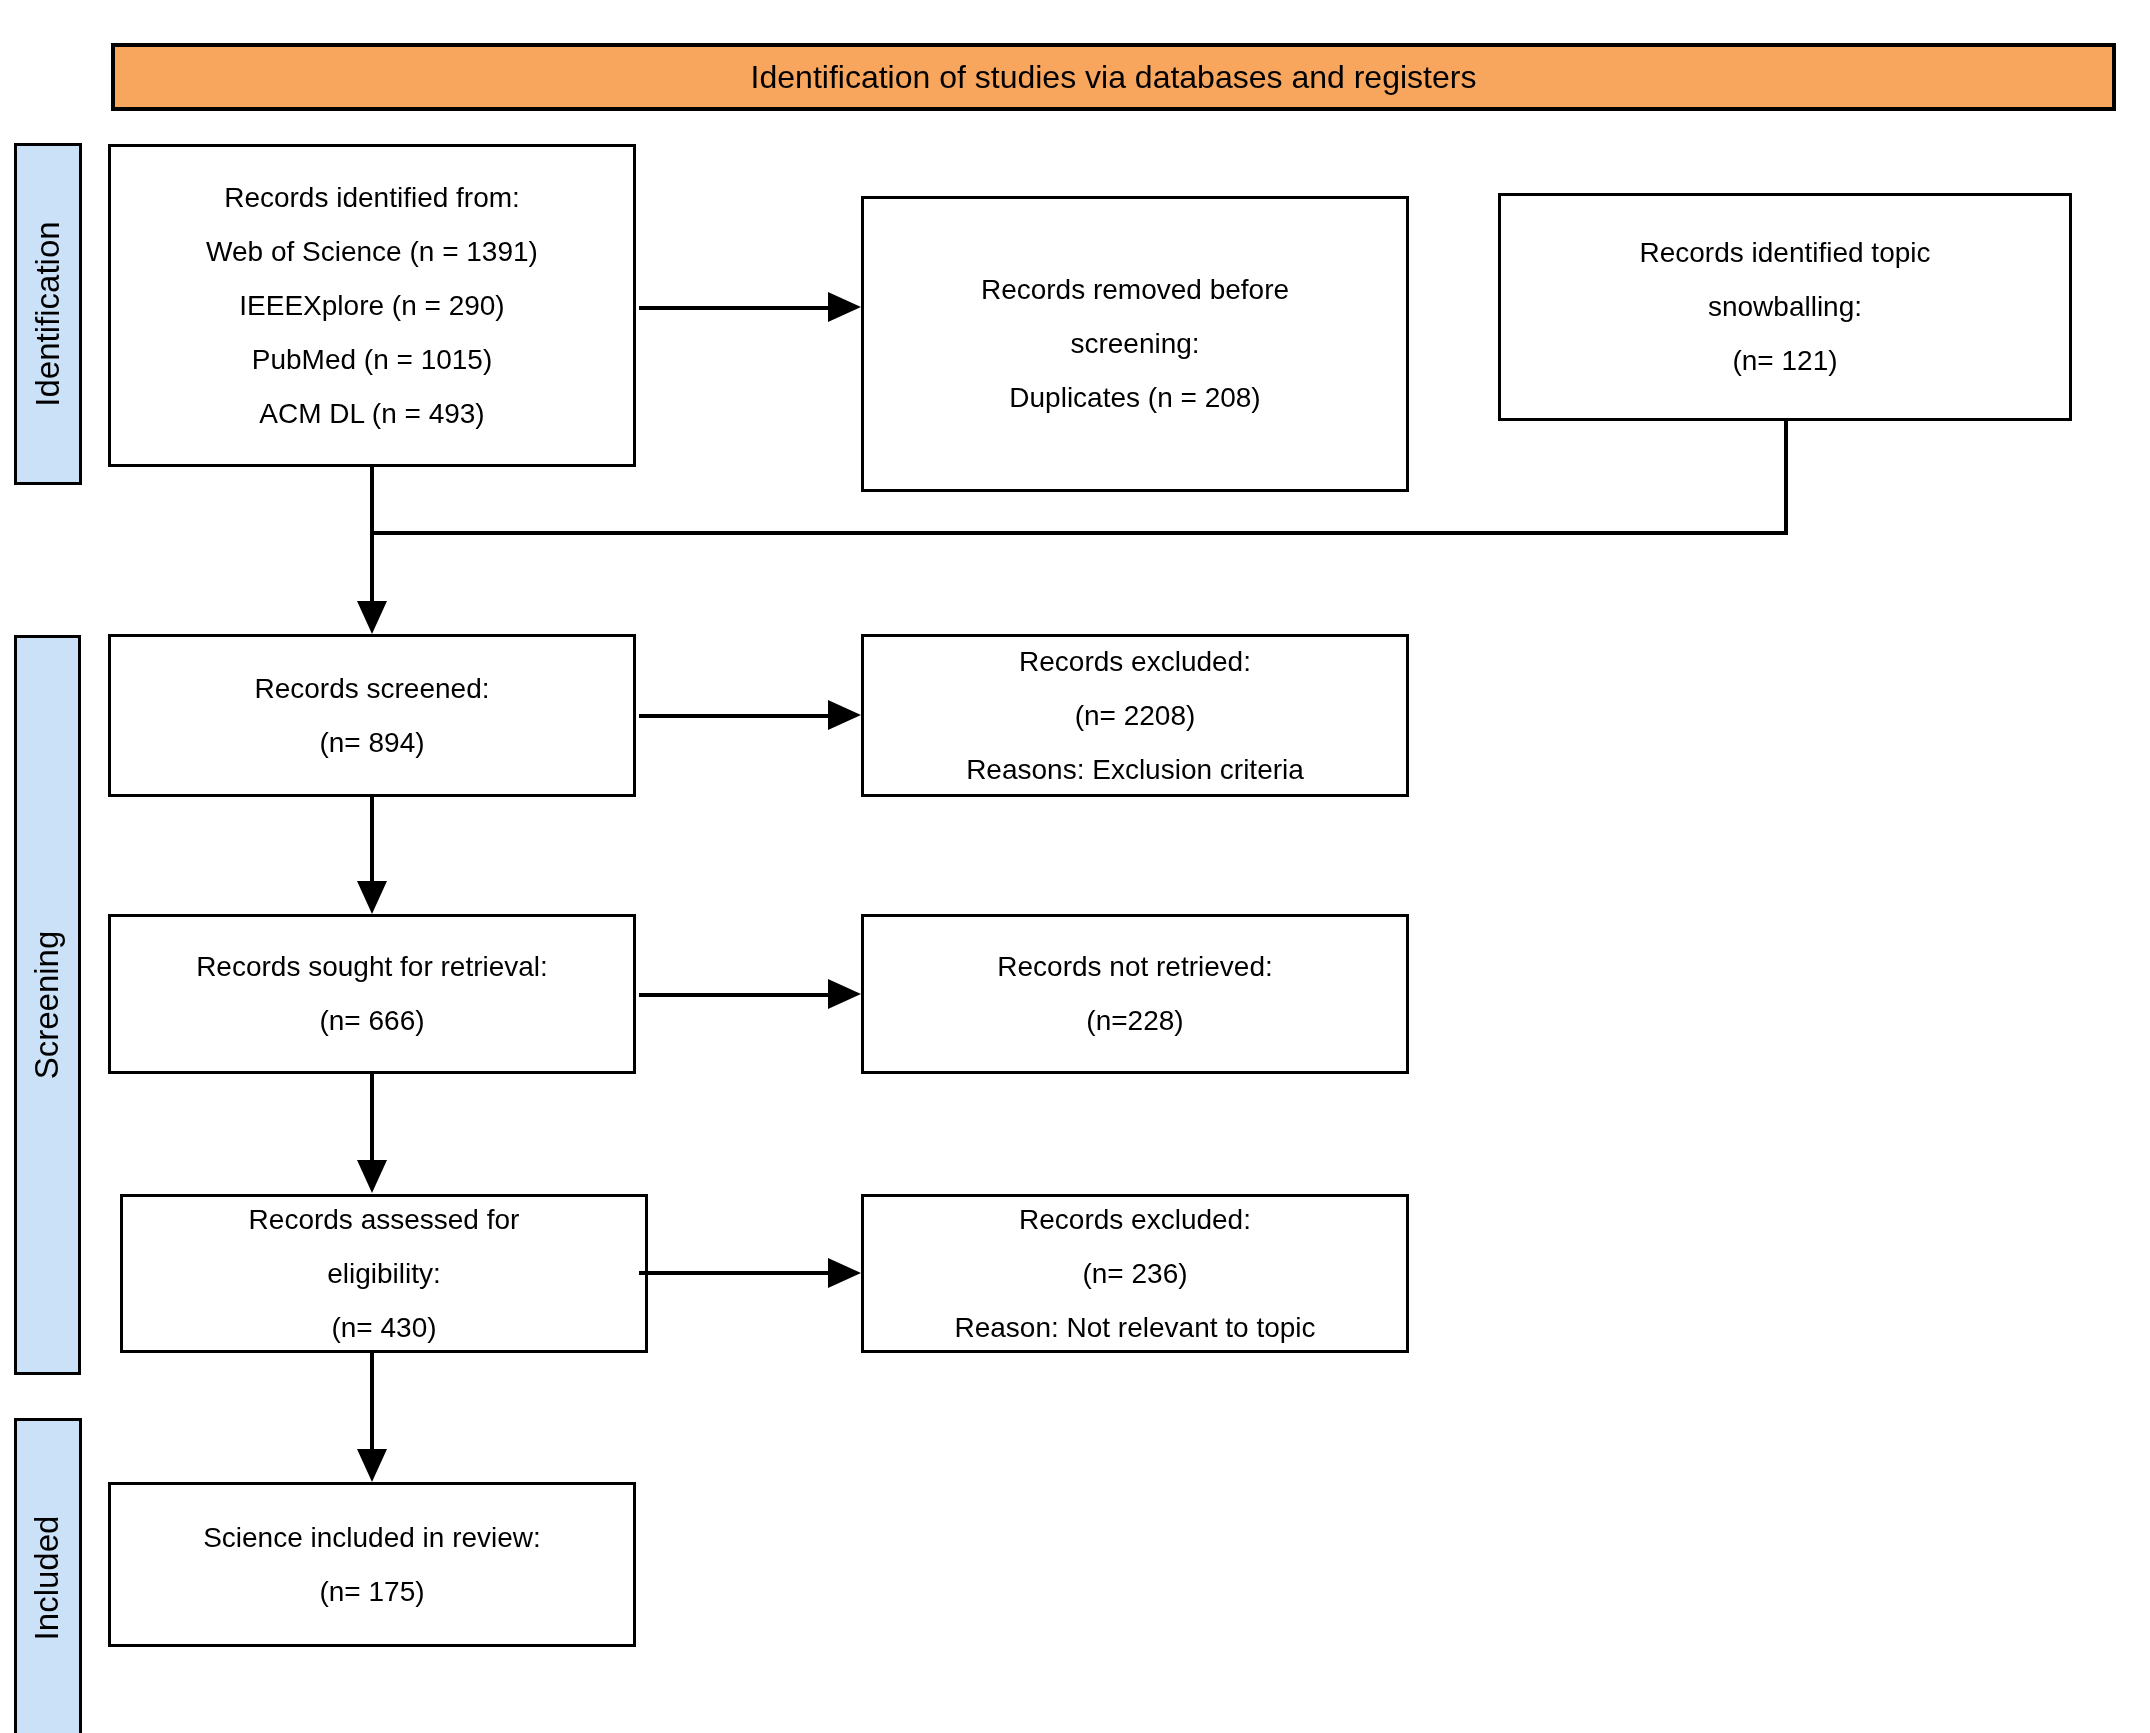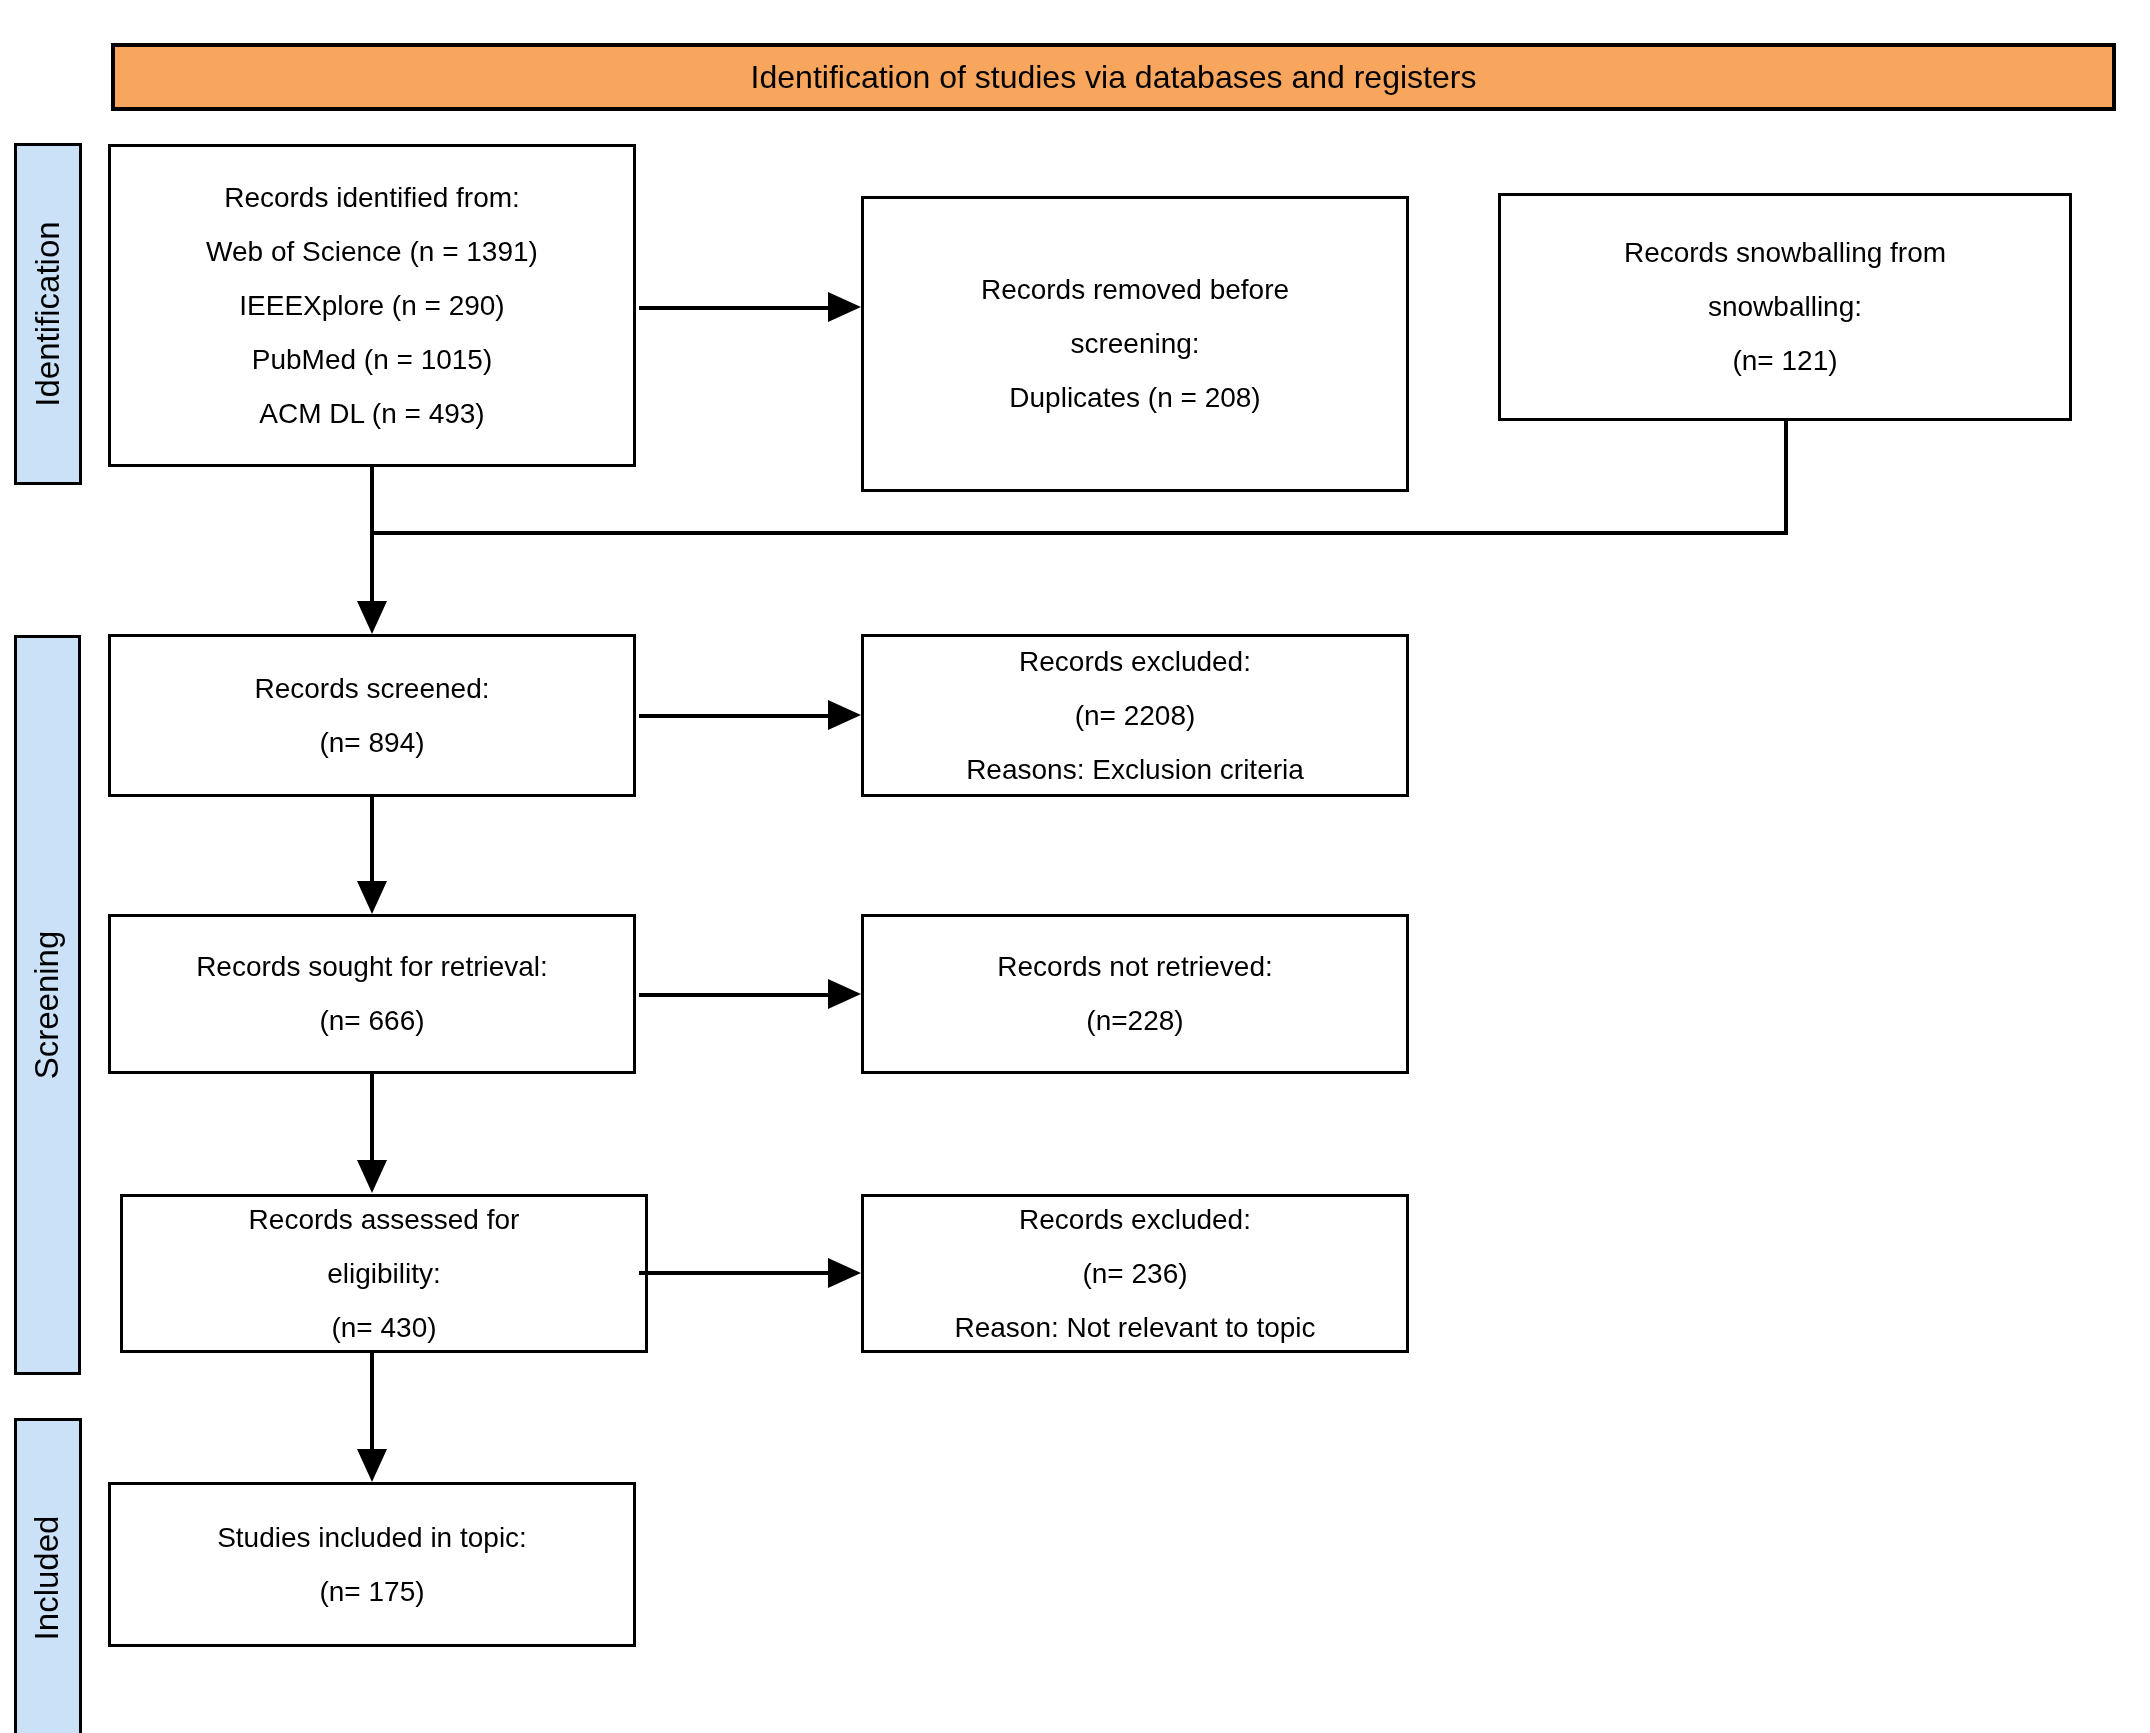--- a/index.html
+++ b/index.html
@@ -104,21 +104,21 @@
     <span>ACM DL (n = 493)</span>
   </div>
 
   <div class="box" id="box-removed">
     <span>Records removed before</span>
     <span>screening:</span>
     <span>Duplicates (n = 208)</span>
   </div>
 
   <div class="box" id="box-snowballing">
-    <span>Records snowballing from</span>
+    <span>Records identified topic</span>
     <span>snowballing:</span>
     <span>(n= 121)</span>
   </div>
 
   <div class="box" id="box-screened">
     <span>Records screened:</span>
     <span>(n= 894)</span>
   </div>
 
   <div class="box" id="box-excluded-screening">
@@ -143,21 +143,21 @@
     <span>(n= 430)</span>
   </div>
 
   <div class="box" id="box-excluded-eligibility">
     <span>Records excluded:</span>
     <span>(n= 236)</span>
     <span>Reason: Not relevant to topic</span>
   </div>
 
   <div class="box" id="box-included">
-    <span>Studies included in topic:</span>
+    <span>Science included in review:</span>
     <span>(n= 175)</span>
   </div>
 
   <div class="line" style="left:639px; top:278px; width:192px; height:3.8px;"></div>
   <div class="arrow-right" style="left:828px; top:264px;"></div>
 
   <div class="line" style="left:639px; top:686px; width:192px; height:3.8px;"></div>
   <div class="arrow-right" style="left:828px; top:672px;"></div>
 
   <div class="line" style="left:639px; top:965px; width:192px; height:3.8px;"></div>

